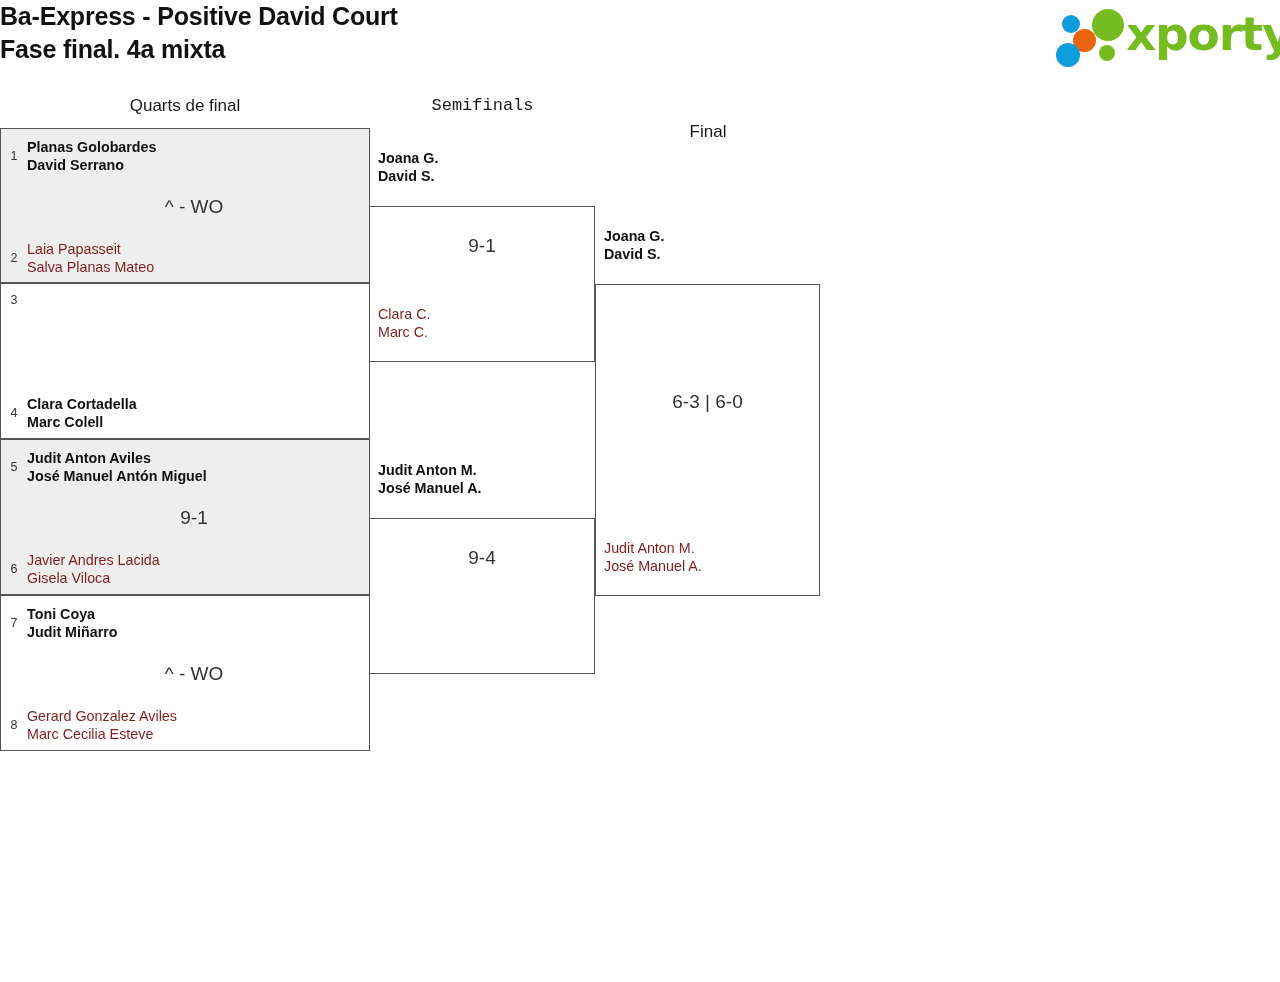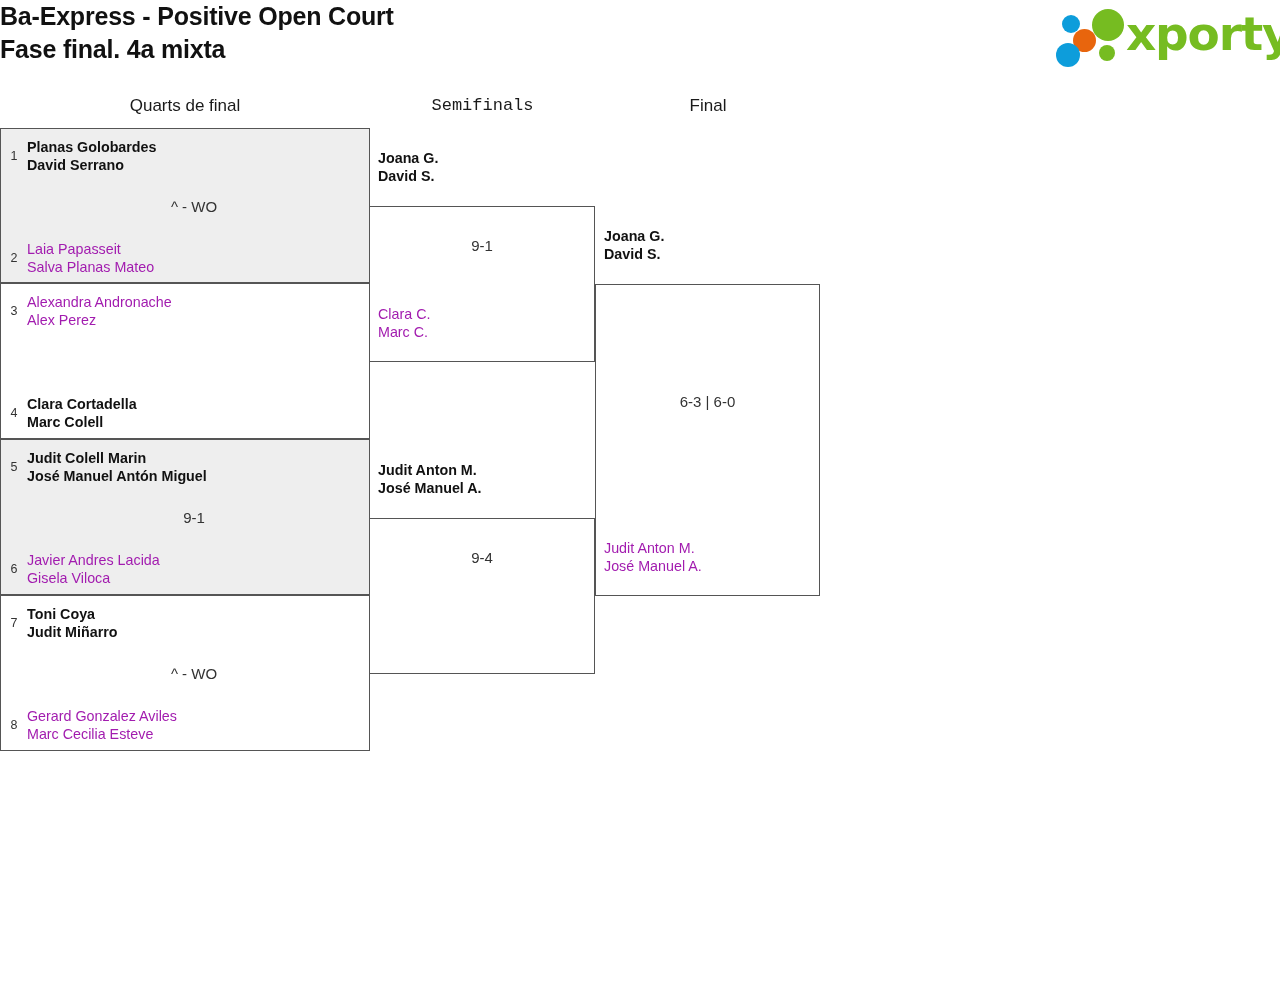--- a/index.html
+++ b/index.html
@@ -33,21 +33,21 @@
   .dot{position:absolute;border-radius:50%;}
 
   
   .round-header{
     position:absolute; top:95px;
     font-size:17px; line-height:22px; font-weight:400;
     color:#1a1a1a; text-align:center;
   }
   #round-header-0{left:35px;width:300px;}
   #round-header-1{left:370px;width:225px;font-family:Liberation Mono, monospace;}
-  #round-header-2{left:596px;width:224px;}
+  #round-header-2{left:596px;width:224px;margin-top:26px;}
 
   
   .match{
     position:absolute;
     box-sizing:border-box;
     border:1px solid #555555;
   }
   .match.shaded{background:#eeeeee;}
   .match.plain{background:#ffffff;}
 
@@ -56,46 +56,46 @@
     display:flex; align-items:center;
   }
   .seed{
     width:26px; flex:0 0 26px;
     text-align:center;
     font-size:12.5px; line-height:14px;
     color:#333333;
   }
   .names{
     font-size:14.3px; line-height:18px;
-    color:#a21caf;
+    color:#7f1d1d;
     white-space:nowrap;
   }
   .team.winner .names{color:#111111;font-weight:700;}
   .names .nm{display:block;}
 
   .score{
     position:absolute; left:0; right:0;
     text-align:center;
-    font-size:15px; line-height:18px;
+    font-size:19px; line-height:18px;
     color:#333333;
   }
   .score.wide{padding-left:18px;}
 
   
   .q{left:0;width:370px;}
   
   .s{left:369px;width:226px;}
   
   .f{left:595px;width:225px;}
 </style>
 </head>
 <body>
 
 <div id="header-title">
-  <span class="line">Ba-Express - Positive Open Court</span>
+  <span class="line">Ba-Express - Positive David Court</span>
   <span class="line">Fase final. 4a mixta</span>
 </div>
 
 <div id="brand-logo">
   <span class="dot" style="left:14px;top:12px;width:18px;height:18px;background:#0d9ddb;"></span>
   <span class="dot" style="left:25px;top:26px;width:23px;height:23px;background:#e8650d;"></span>
   <span class="dot" style="left:8px;top:40px;width:24px;height:24px;background:#0d9ddb;"></span>
   <span class="dot" style="left:44px;top:6px;width:32px;height:32px;background:#76bc21;"></span>
   <span class="dot" style="left:51px;top:42px;width:16px;height:16px;background:#76bc21;"></span>
   <span class="wordmark">xporty</span>
@@ -119,39 +119,35 @@
     <span class="names">
       <span class="nm">Laia Papasseit</span>
       <span class="nm">Salva Planas Mateo</span>
     </span>
   </div>
 </div>
 
 <div class="match q plain" style="top:283px;height:156px;">
   <div class="team" style="top:9px;">
     <span class="seed">3</span>
-    <span class="names">
-      <span class="nm">Alexandra Andronache</span>
-      <span class="nm">Alex Perez</span>
-    </span>
   </div>
   <div class="team winner" style="top:111px;">
     <span class="seed">4</span>
     <span class="names">
       <span class="nm">Clara Cortadella</span>
       <span class="nm">Marc Colell</span>
     </span>
   </div>
 </div>
 
 <div class="match q shaded" style="top:439px;height:156px;">
   <div class="team winner" style="top:9px;">
     <span class="seed">5</span>
     <span class="names">
-      <span class="nm">Judit Colell Marin</span>
+      <span class="nm">Judit Anton Aviles</span>
       <span class="nm">José Manuel Antón Miguel</span>
     </span>
   </div>
   <div class="score wide" style="top:69px;">9-1</div>
   <div class="team" style="top:111px;">
     <span class="seed">6</span>
     <span class="names">
       <span class="nm">Javier Andres Lacida</span>
       <span class="nm">Gisela Viloca</span>
     </span>

